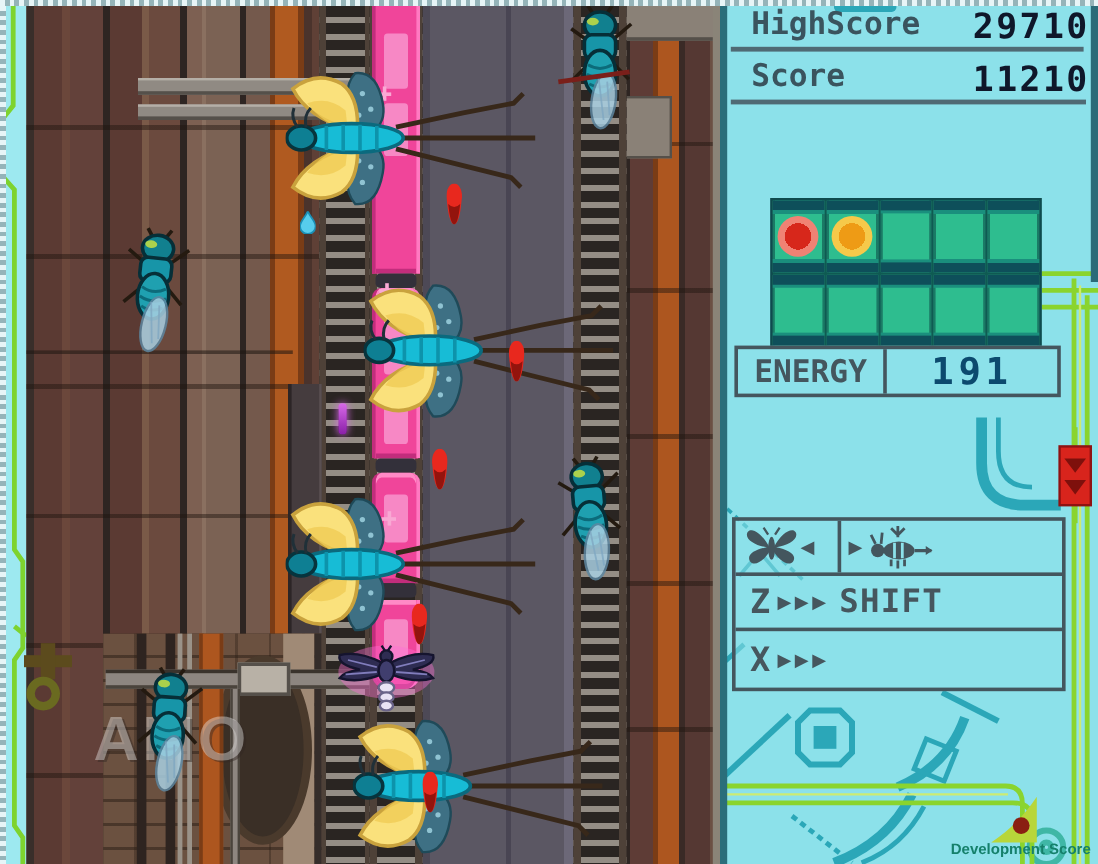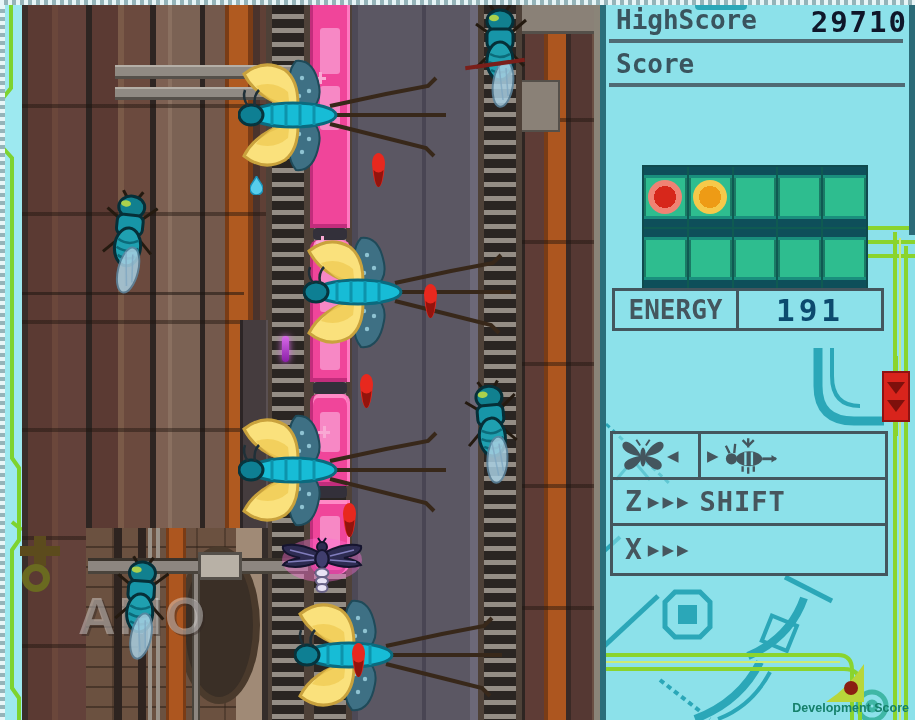--- a/index.html
+++ b/index.html
@@ -87,21 +87,21 @@
   .b1{left:372px;top:153px;}.b2{left:424px;top:284px;}.b3{left:360px;top:374px;}.b4{left:343px;top:503px;}.b5{left:352px;top:643px;}
   .drop{left:250px;top:176px;width:13px;height:19px;}
   .pbullet{left:282px;top:336px;width:7px;height:26px;background:linear-gradient(#d86ae8,#8a1fa8);border-radius:3px;box-shadow:0 0 7px #e070f0;}
   .edge-cap{left:594px;top:0;width:6px;height:720px;background:#8a8478;}
 
   
   .hud{position:absolute;left:600px;top:0;width:315px;height:720px;background:#8ce1ea;overflow:hidden;}
   .hud-border{left:0;top:0;width:6px;height:720px;background:#2a6e7a;}
   .edge-dark-right{left:309px;top:0;width:6px;height:235px;background:#2b6b78;}
   .circuit{position:absolute;left:0;top:0;width:315px;height:720px;}
-  .hud-row{position:absolute;left:16px;right:7px;display:flex;justify-content:space-between;align-items:flex-start;}
+  .hud-row{position:absolute;left:26px;right:7px;display:flex;justify-content:space-between;align-items:flex-start;}
   .hs-row{top:5px;}
   .sc-row{top:49px;}
   .hud-label{font-weight:bold;font-size:26px;color:#3a545e;}
   .hud-value{font-weight:bold;font-size:29px;color:#0f172a;letter-spacing:2px;}
   .rule{position:absolute;background:#4f6a74;height:4px;}
   .rule1{left:9px;top:39px;width:294px;}
   .rule2{left:9px;top:83px;width:296px;}
   .egrid{position:absolute;left:42px;top:165px;width:226px;height:125px;display:grid;grid-template-columns:repeat(5,1fr);grid-template-rows:1fr 1fr;gap:2px;background:#0f5a52;border:2px solid #0f4a4e;}
   .cell{position:relative;background:
     linear-gradient(180deg,#0e4f5a 0 8px,#1a8f7d 8px 11px,rgba(0,0,0,0) 11px calc(100% - 11px),#1a8f7d calc(100% - 11px) calc(100% - 8px),#0e4f5a calc(100% - 8px) 100%),
@@ -407,20 +407,21 @@
     <div class="abs hud-border"></div>
     <div class="abs edge-dark-right"></div>
 
     <div class="hud-row hs-row">
       <span class="hud-label">HighScore</span>
       <span class="hud-value">29710</span>
     </div>
     <div class="rule rule1"></div>
     <div class="hud-row sc-row">
       <span class="hud-label">Score</span>
+      <span class="hud-value">11210</span>
     </div>
     <div class="rule rule2"></div>
 
     <div class="egrid">
       <div class="cell">
           <div class="dot red"></div>
         </div>
       <div class="cell">
           <div class="dot orange"></div>
         </div>

